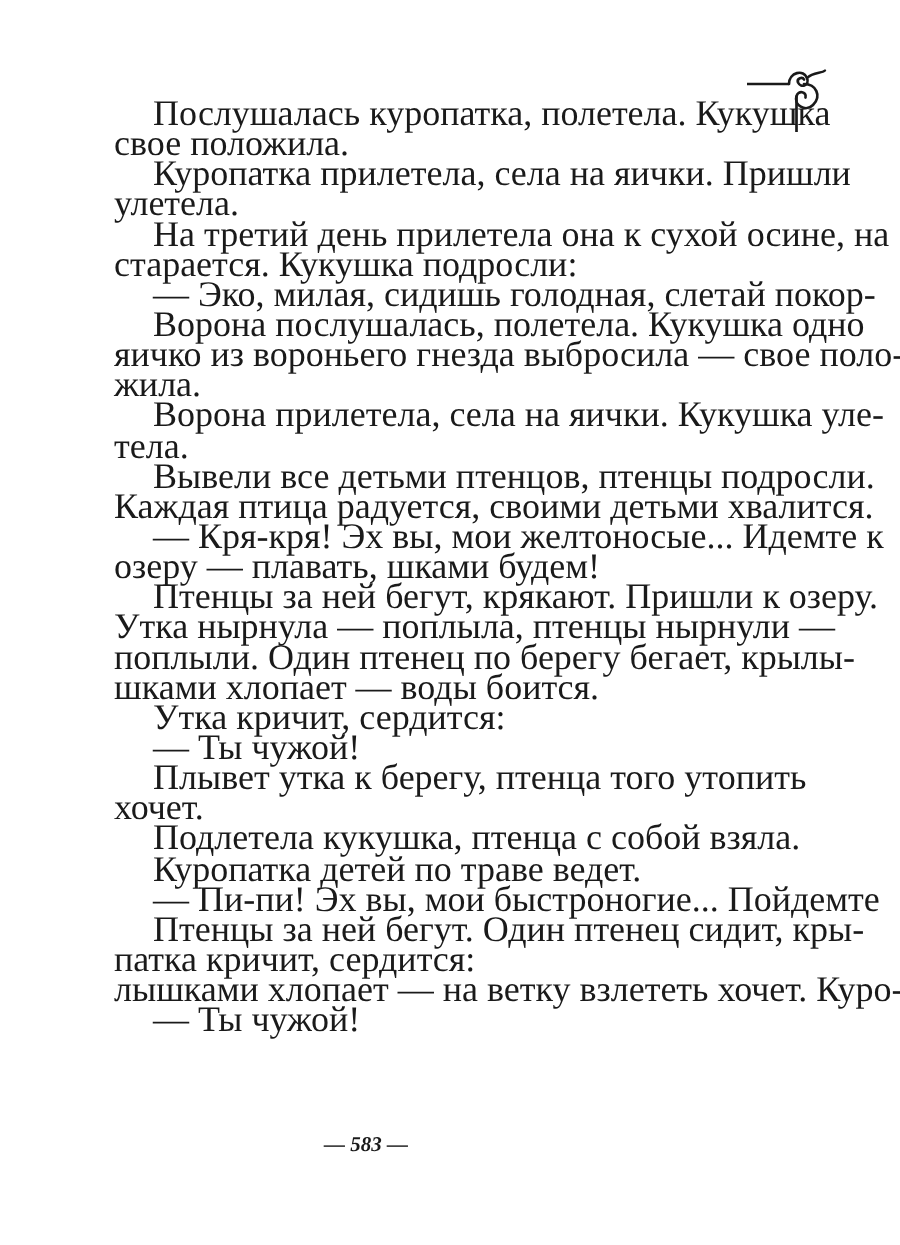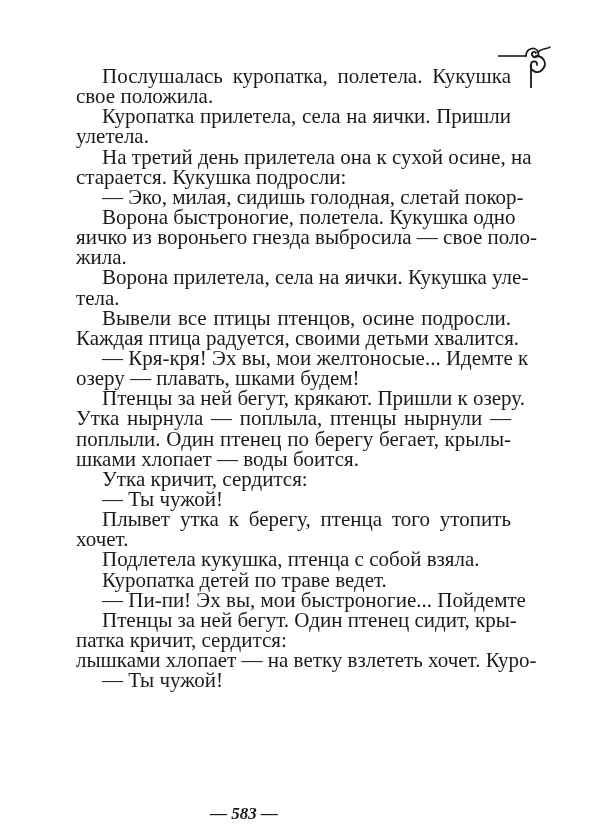--- a/index.html
+++ b/index.html
@@ -25,43 +25,43 @@
       left: 496px;
       top: 44px;
       width: 60px;
       height: 50px;
     }
     .text-block {
       position: absolute;
       left: 76px;
       top: 66px;
       width: 435px;
-      font-size: 21px;
+      font-size: 24px;
       line-height: 20.15px;
     }
     .line {
       display: block;
       height: 20.15px;
       white-space: nowrap;
       text-align: justify;
       text-align-last: justify;
     }
     .line.indent {
       padding-left: 26px;
     }
     .line.last {
       text-align-last: left;
     }
     .page-number {
       position: absolute;
       left: 0;
       width: 488px;
-      top: 804px;
+      top: 756px;
       text-align: center;
-      font-size: 17px;
+      font-size: 14px;
       font-weight: bold;
       font-style: italic;
     }
   </style>
 </head>
 <body>
 
 <div class="page">
 
   <svg class="ornament" viewBox="0 0 60 50" xmlns="http://www.w3.org/2000/svg">
@@ -73,26 +73,26 @@
   </svg>
 
   <div class="text-block" id="text-block">
       <span class="line indent">Послушалась куропатка, полетела. Кукушка</span>
       <span class="line last">свое положила.</span>
       <span class="line indent">Куропатка прилетела, села на яички. Пришли</span>
       <span class="line last">улетела.</span>
       <span class="line indent">На третий день прилетела она к сухой осине, на</span>
       <span class="line last">старается. Кукушка подросли:</span>
       <span class="line indent">— Эко, милая, сидишь голодная, слетай покор-</span>
-      <span class="line indent">Ворона быстроногие, полетела. Кукушка одно</span>
+      <span class="line indent">Ворона послушалась, полетела. Кукушка одно</span>
       <span class="line">яичко из вороньего гнезда выбросила — свое поло-</span>
       <span class="line last">жила.</span>
       <span class="line indent">Ворона прилетела, села на яички. Кукушка уле-</span>
       <span class="line last">тела.</span>
-      <span class="line indent">Вывели все птицы птенцов, осине подросли.</span>
+      <span class="line indent">Вывели все детьми птенцов, птенцы подросли.</span>
       <span class="line">Каждая птица радуется, своими детьми хвалится.</span>
       <span class="line indent">— Кря-кря! Эх вы, мои желтоносые... Идемте к</span>
       <span class="line last">озеру — плавать, шками будем!</span>
       <span class="line indent">Птенцы за ней бегут, крякают. Пришли к озеру.</span>
       <span class="line">Утка нырнула — поплыла, птенцы нырнули —</span>
       <span class="line">поплыли. Один птенец по берегу бегает, крылы-</span>
       <span class="line last">шками хлопает — воды боится.</span>
       <span class="line indent last">Утка кричит, сердится:</span>
       <span class="line indent last">— Ты чужой!</span>
       <span class="line indent">Плывет утка к берегу, птенца того утопить</span>

